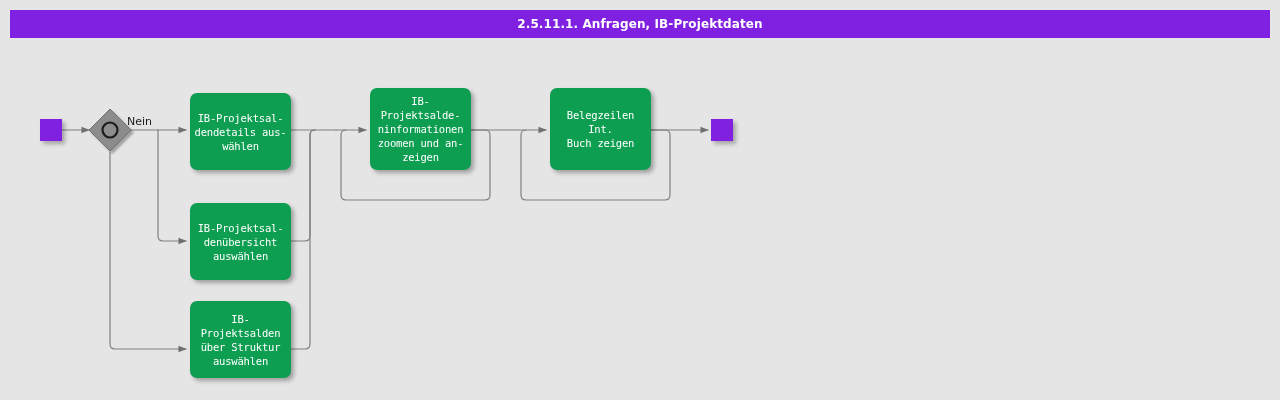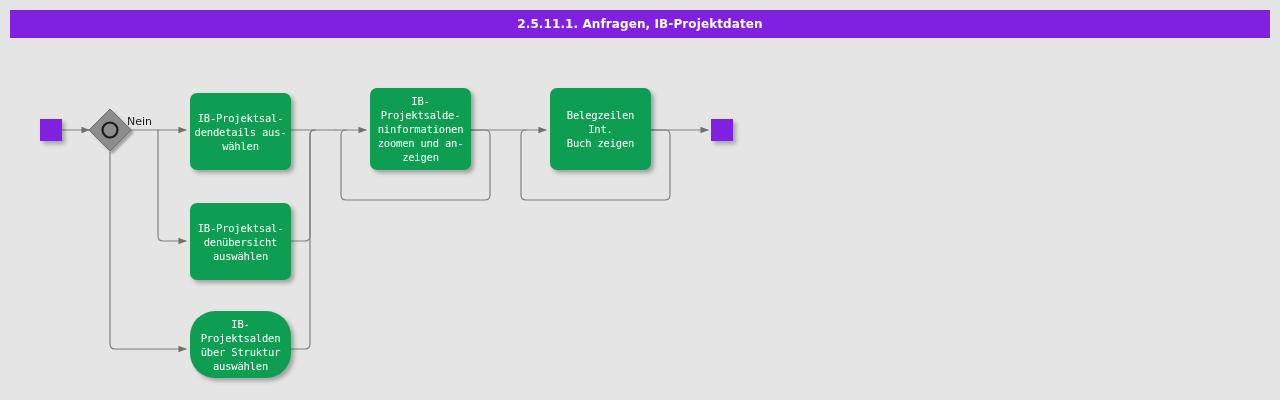--- a/index.html
+++ b/index.html
@@ -152,21 +152,21 @@
 dendetails aus-
 wählen</span>
   </div>
 
   <div class="proc-box" style="left:190px; top:203px; width:101px; height:77px;">
     <span class="proc-label">IB-Projektsal-
 denübersicht
 auswählen</span>
   </div>
 
-  <div class="proc-box" style="left:190px; top:311px; width:101px; height:67px;border-radius:25px;">
+  <div class="proc-box" style="left:190px; top:301px; width:101px; height:77px;">
     <span class="proc-label">IB-Projektsalden
 über Struktur
 auswählen</span>
   </div>
 
   <div class="proc-box" style="left:370px; top:88px; width:101px; height:82px;">
     <span class="proc-label">IB-Projektsalde-
 ninformationen
 zoomen und an-
 zeigen</span>

